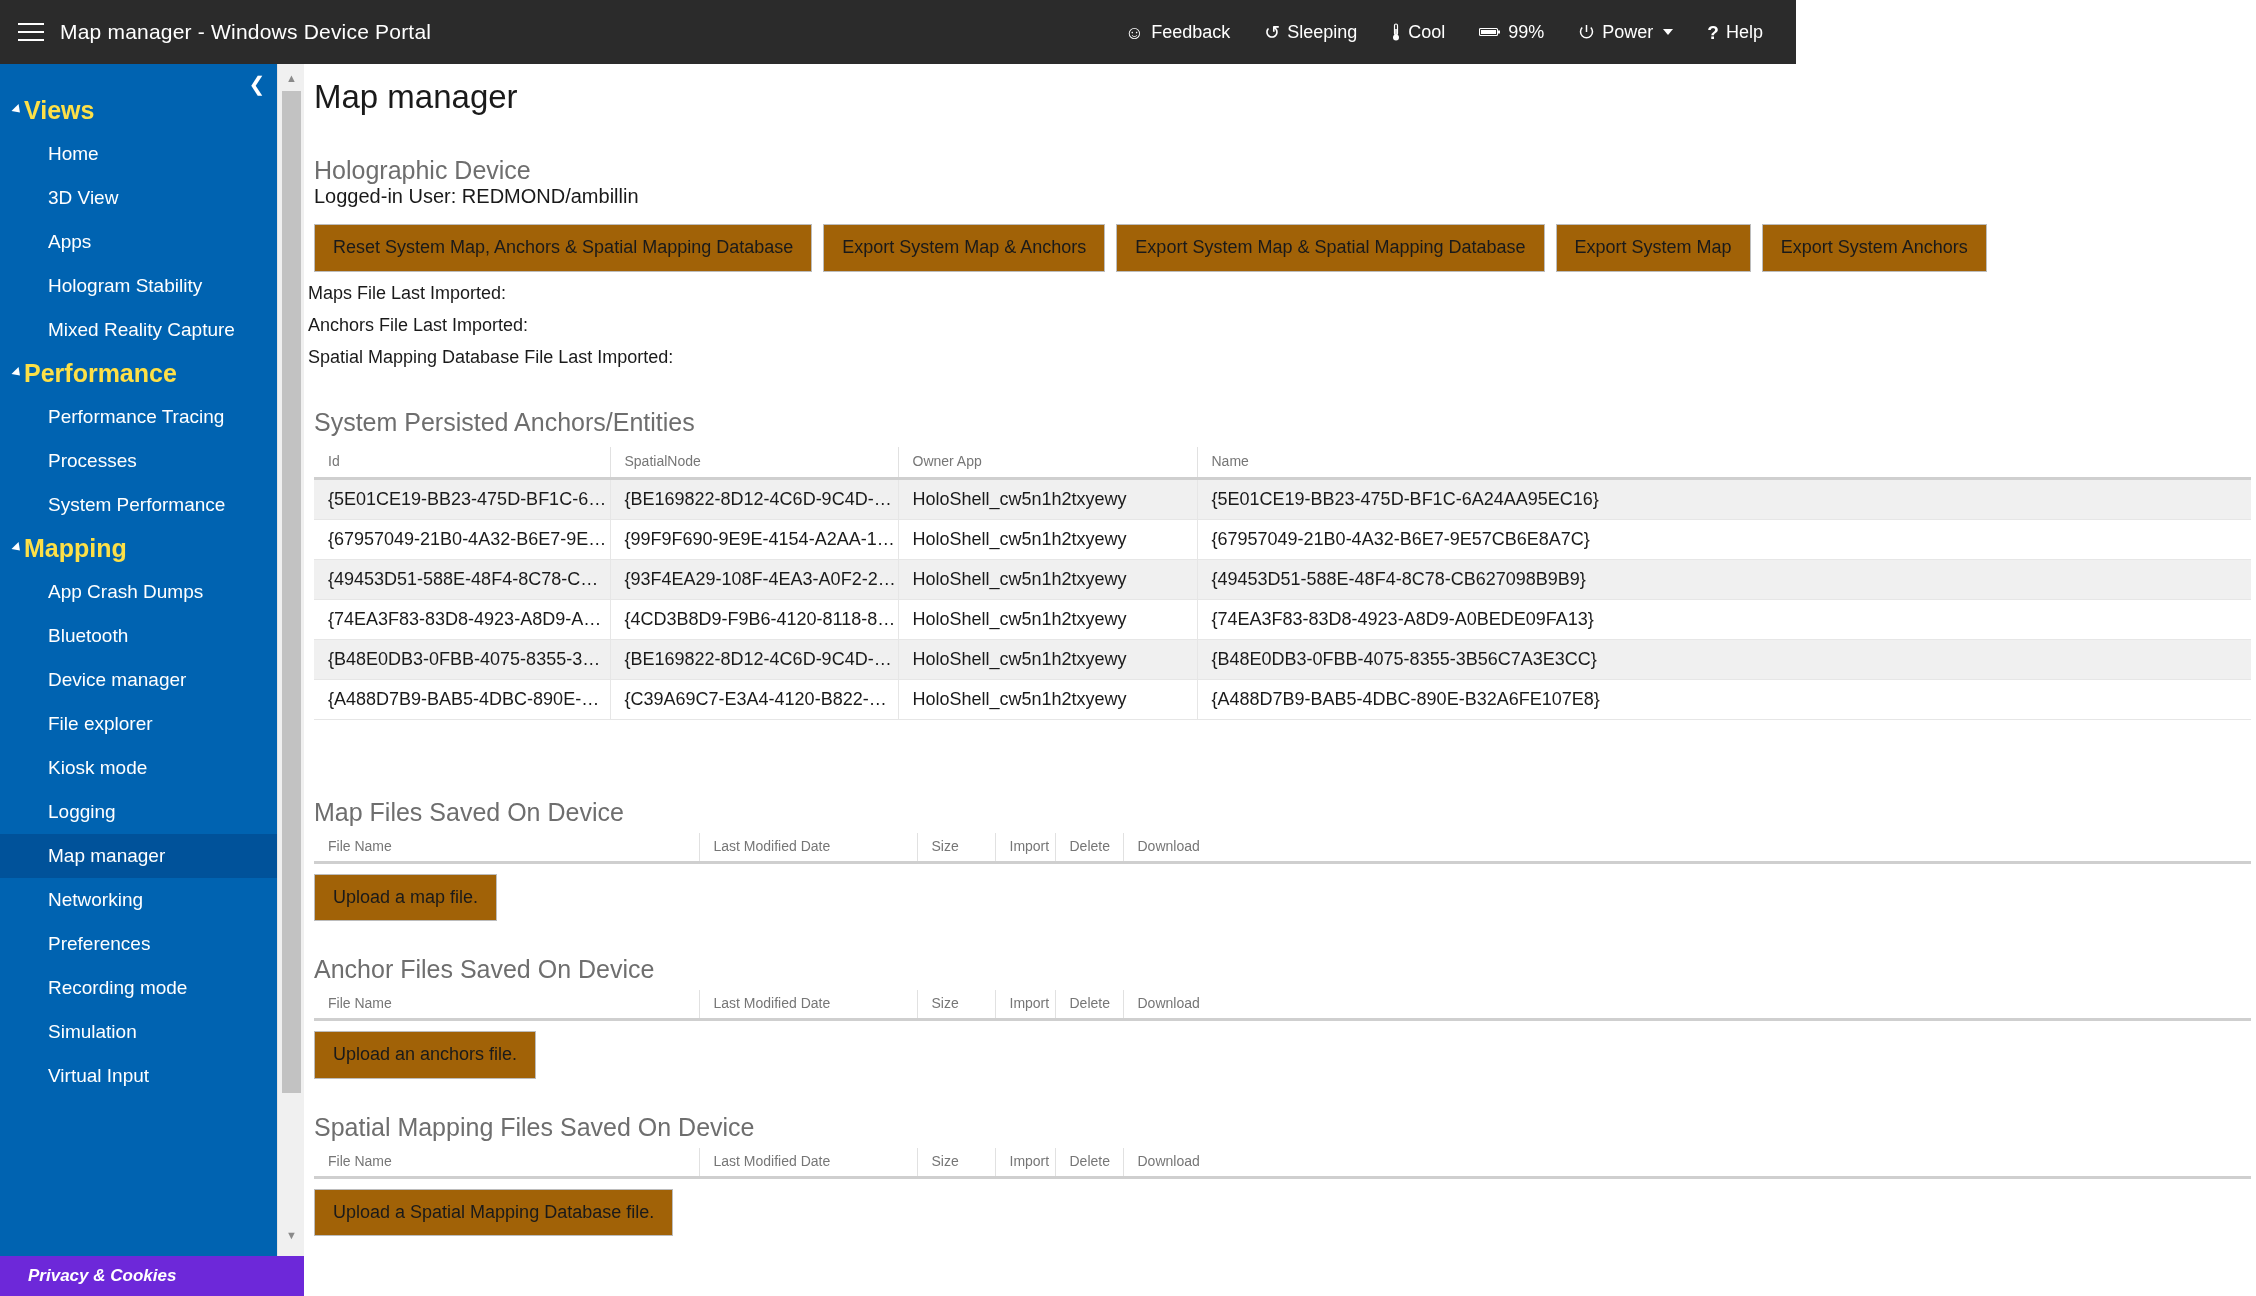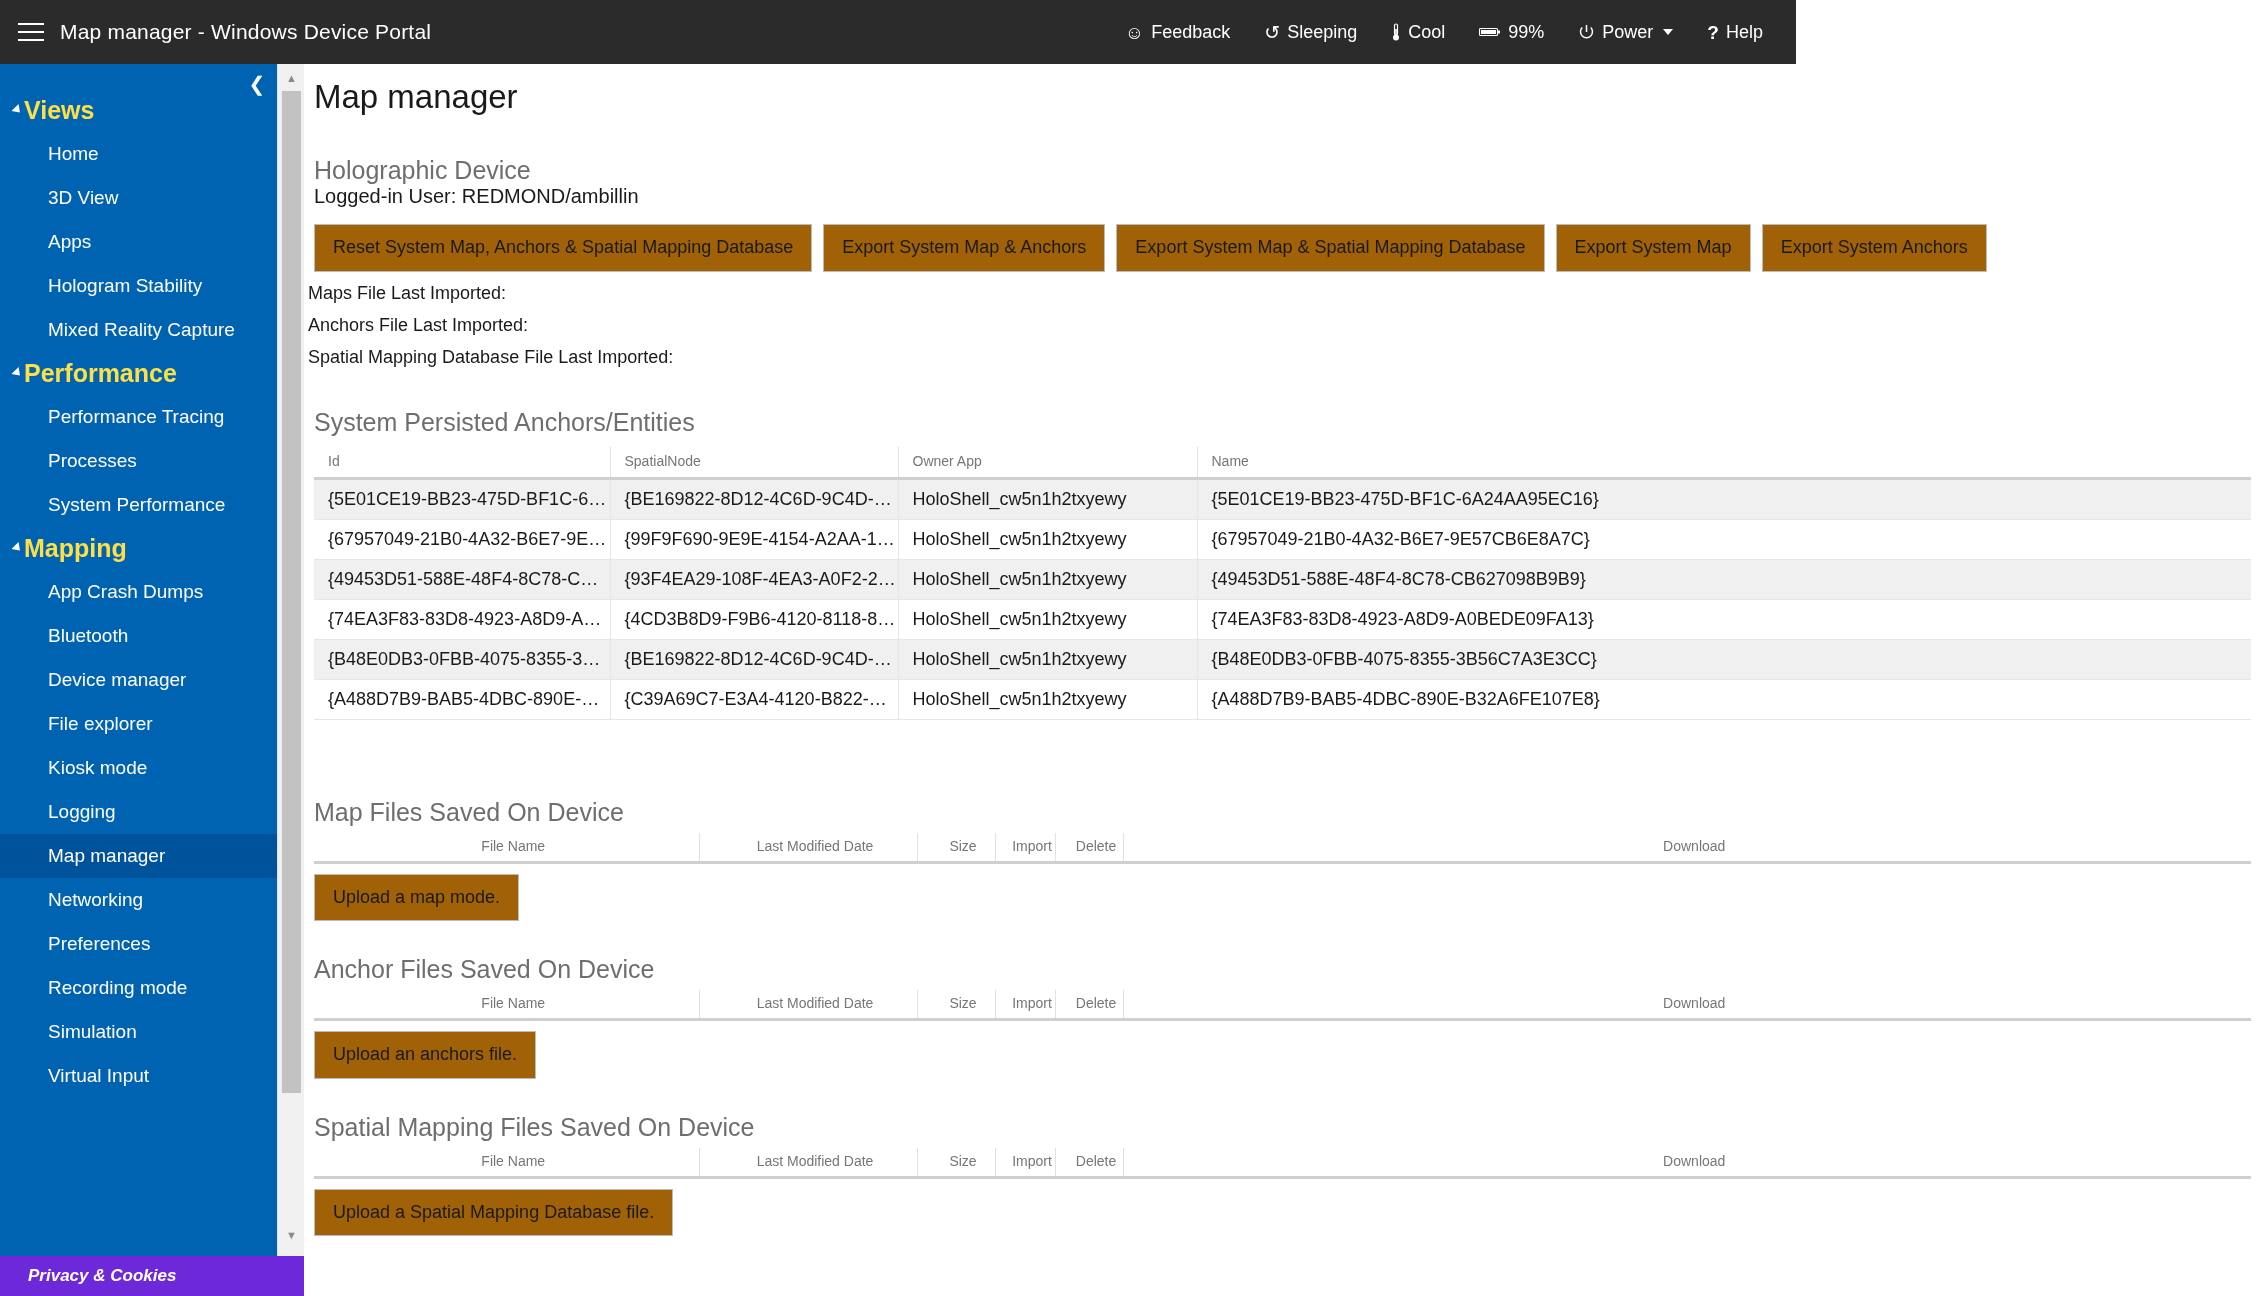--- a/index.html
+++ b/index.html
@@ -224,21 +224,21 @@
     white-space: nowrap;
     overflow: hidden;
     text-overflow: ellipsis;
   }
   .tbl td:last-child { border-right: none; }
   .tbl tbody tr:nth-child(odd) td { background: #f0f0f0; }
   .tbl tbody tr:nth-child(even) td { background: #ffffff; }
 
   .files-tbl { width: 1937px; border-collapse: collapse; table-layout: fixed; margin-left: 9px; }
   .files-tbl th {
-    text-align: center;
+    text-align: left;
     font-weight: 400;
     font-size: 14px;
     color: #767676;
     padding: 5px 0 7px 14px;
     border-bottom: 3px solid #cfcfcf;
     border-right: 1px solid #e1e1e1;
   }
   .files-tbl th:last-child { border-right: none; }
 
   .upload-btn-wrap { padding-left: 9px; margin-top: 10px; }
@@ -458,21 +458,21 @@
         <th>File Name</th>
         <th>Last Modified Date</th>
         <th>Size</th>
         <th>Import</th>
         <th>Delete</th>
         <th>Download</th>
       </tr>
     </thead>
   </table>
   <div class="upload-btn-wrap">
-    <button class="btn">Upload a map mode.</button>
+    <button class="btn">Upload a map file.</button>
   </div>
 
   <div style="height:34px"></div>
 
   <div class="section-head">Anchor Files Saved On Device</div>
   <div style="height:6px"></div>
   <table class="files-tbl">
     <colgroup>
         <col style="width:385px">
         <col style="width:218px">

